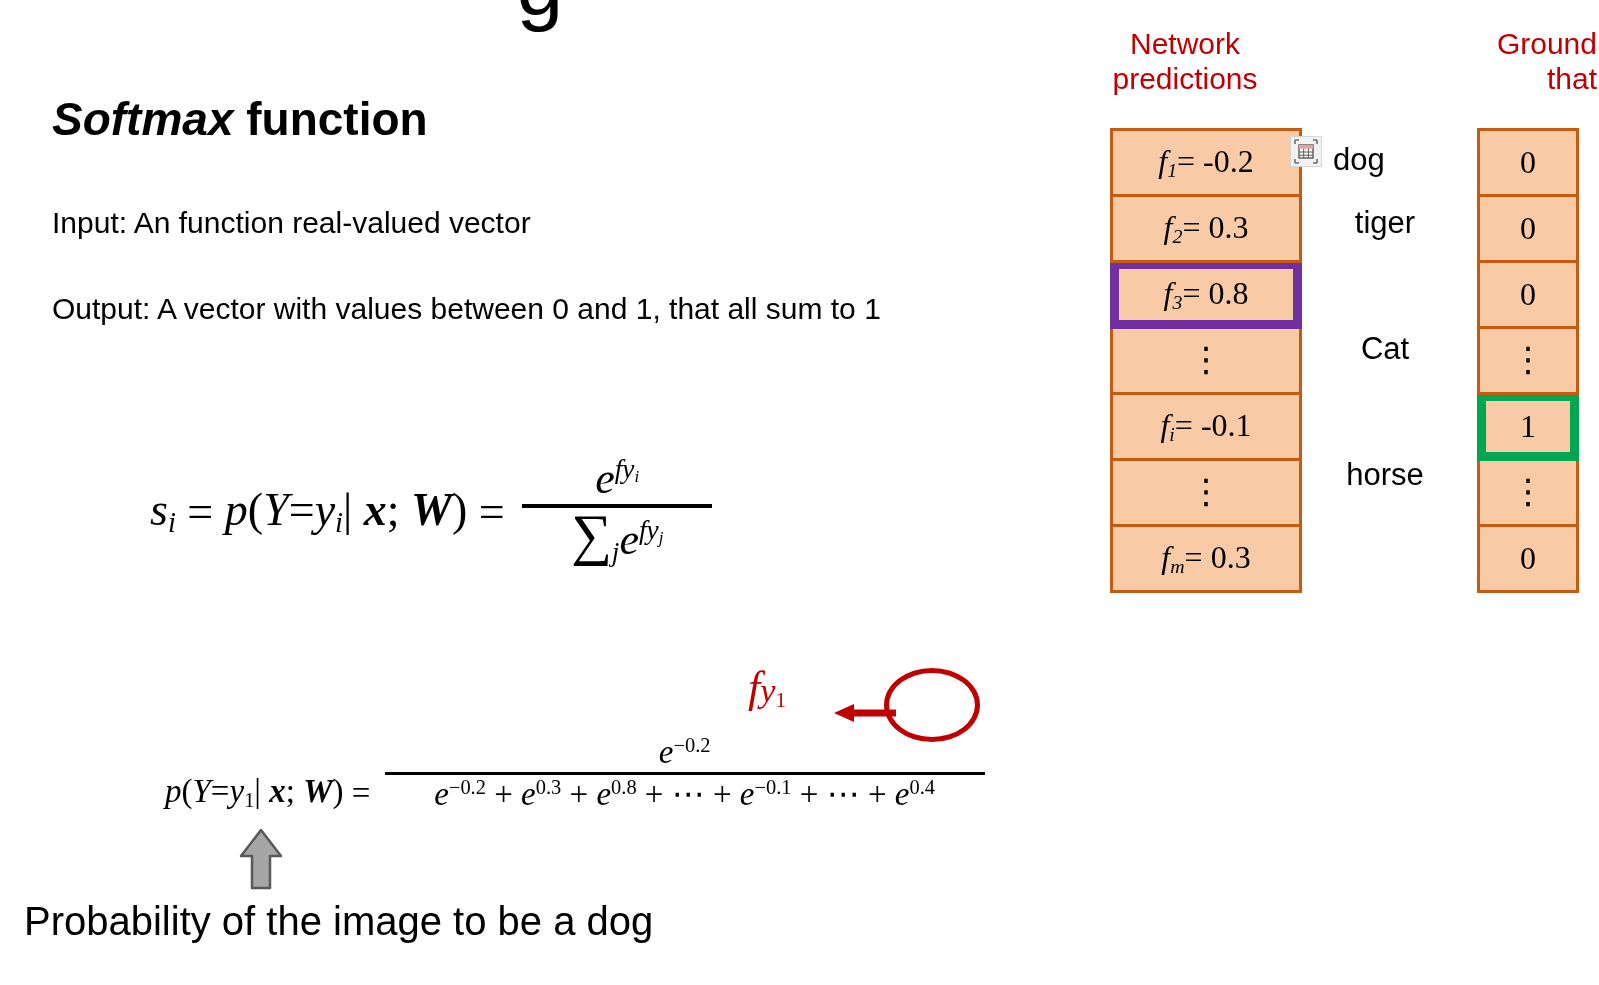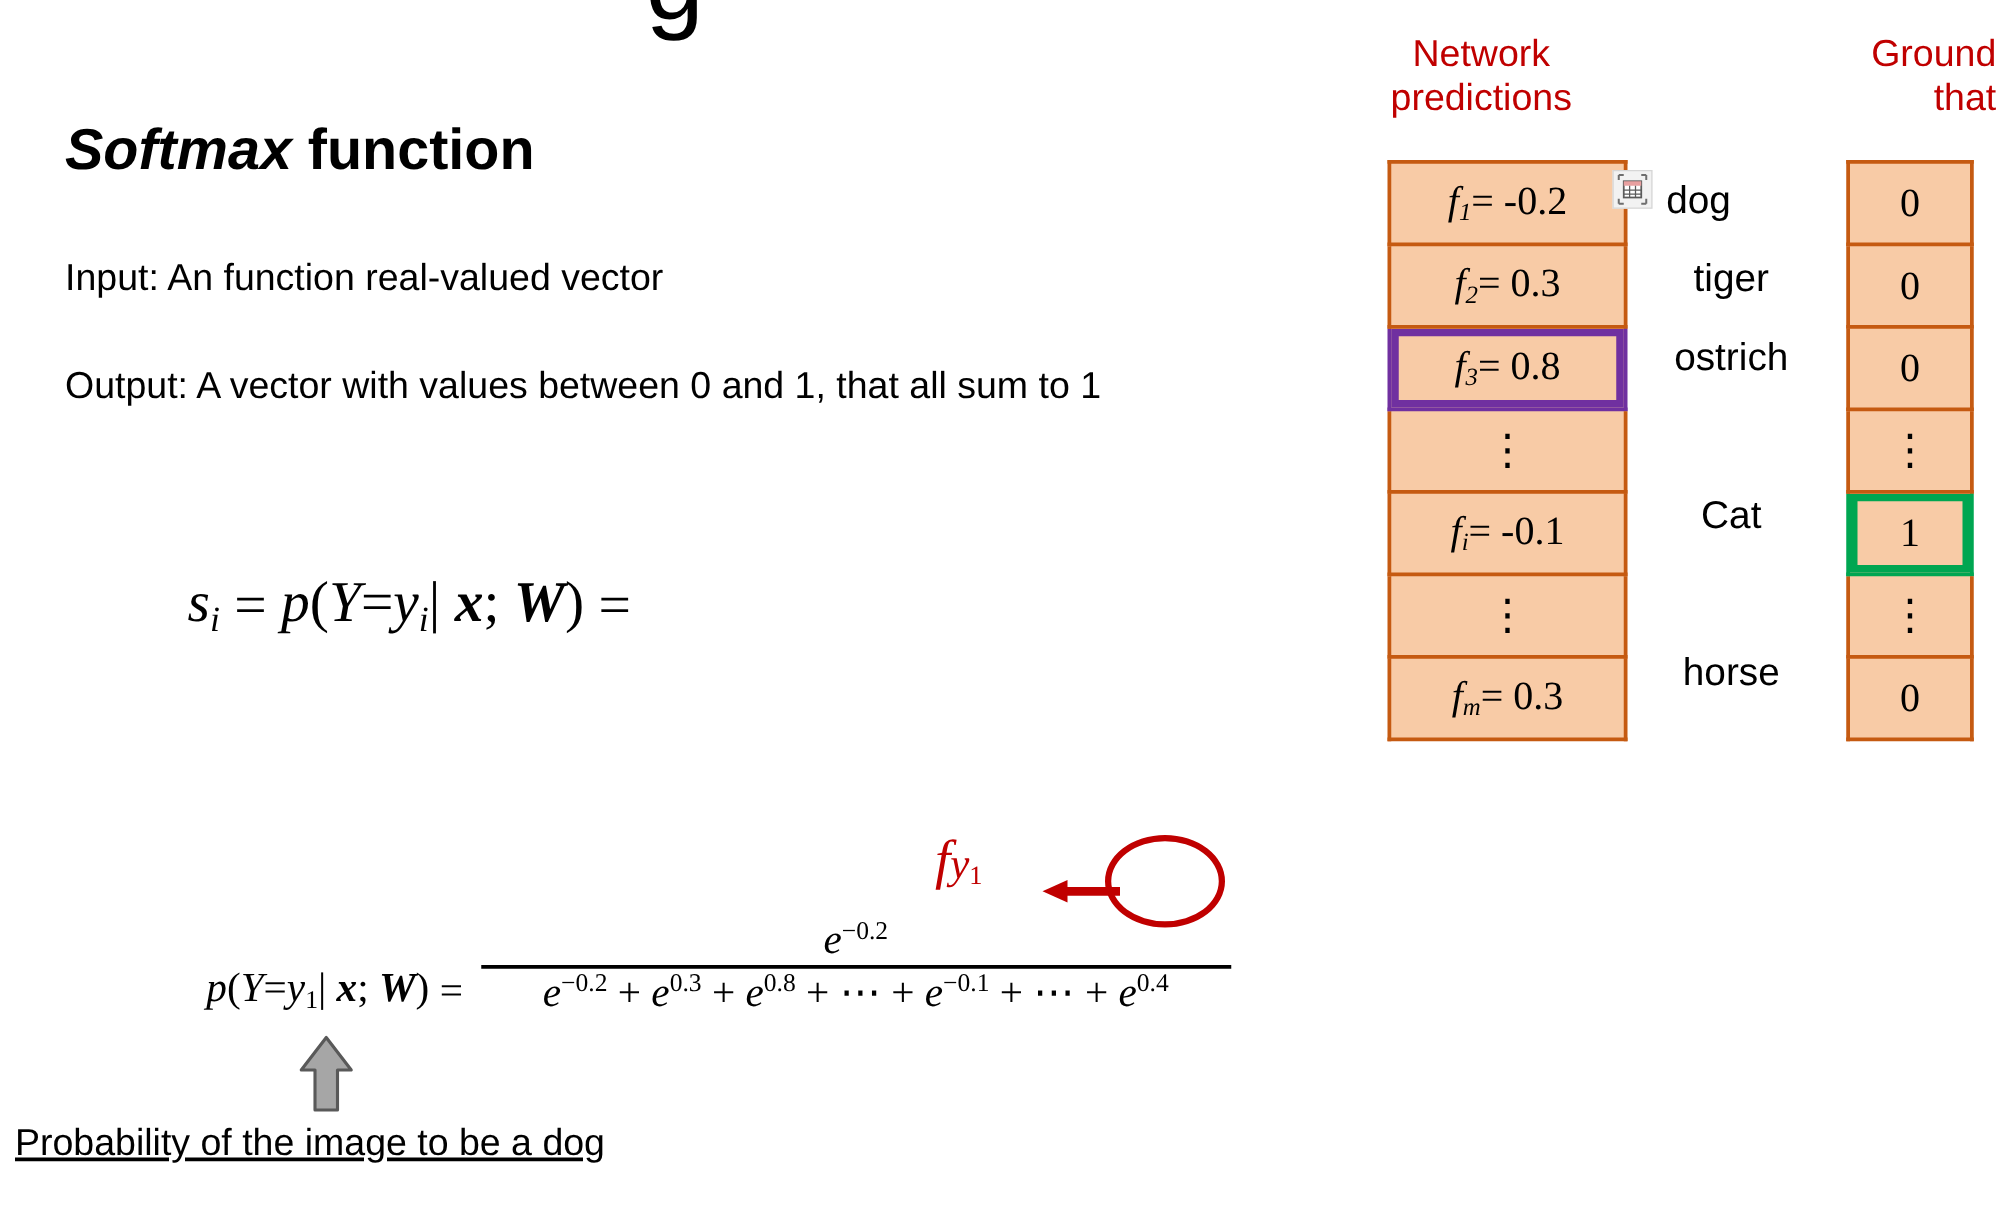--- a/index.html
+++ b/index.html
@@ -86,22 +86,22 @@
     left:884px;top:668px;width:96px;height:74px;
     border:5px solid #C00000;border-radius:50%;
     box-sizing:border-box;
   }
 
   
   #grey-arrow{left:238px;top:828px;}
 
   
   #caption{
-    left:12px;top:895px;
-    font-size:30px;white-space:nowrap;text-decoration:underline;
+    left:24px;top:895px;
+    font-size:40px;white-space:nowrap;
   }
 
   
   #col-head-pred{
     left:1090px;top:26px;width:190px;
     text-align:center;color:#C00000;font-size:30px;line-height:1.18;
   }
   #col-head-truth{
     left:1462px;top:26px;width:135px;
     text-align:right;color:#C00000;font-size:30px;line-height:1.18;
@@ -163,20 +163,25 @@
 
 <div class="abs body-line" id="input-line">Input: An function real-valued vector</div>
 
 <div class="abs body-line" id="output-line">Output: A vector with values between 0 and 1, that all sum to 1</div>
 
 <div class="abs math" id="main-eq">
   <span class="lhs"><span class="mi">s</span><sub class="s">i</sub></span>
   <span style="white-space:pre"> = </span>
   <span><span class="mi">p</span><span>(</span><span class="mi">Y</span><span>=</span><span class="mi">y</span><sub class="s">i</sub><span style="white-space:pre">| </span><span class="mb">x</span><span style="white-space:pre">; </span><span class="mb">W</span><span>)</span></span>
   <span style="white-space:pre"> = </span>
+  <span class="frac">
+    <span class="num"><span class="mi">e</span><sup class="p"><span class="mi">f</span><span class="mi">y</span><sub class="s">i</sub></sup></span>
+    <span class="bar"></span>
+    <span class="den"><span class="bigsum">∑</span><sub class="s">j</sub><span class="mi">e</span><sup class="p"><span class="mi">f</span><span class="mi">y</span><sub class="s">j</sub></sup></span>
+  </span>
 </div>
 
 <div class="abs" id="fy1-annot">
   <span>f</span><span style="font-size:.78em;">y</span><sub class="sn" style="font-size:.48em;">1</sub>
 </div>
 
 <svg class="abs" id="red-arrow" width="70" height="26">
   <line x1="66" y1="13" x2="20" y2="13" stroke="#C00000" stroke-width="7"></line>
   <polygon points="4,13 24,4 24,22" fill="#C00000"></polygon>
 </svg>
@@ -231,21 +236,20 @@
       </tr>
       <tr>
         <td><span class="mi">f</span><sub class="s">m</sub><span>= 0.3</span></td>
       </tr>
     </tbody>
 </table>
 
 <div class="abs" id="label-col">
     <div class="lbl first">dog</div>
     <div class="lbl">tiger</div>
-    <div class="lbl">ostrich</div>
     <div class="lbl"></div>
     <div class="lbl">Cat</div>
     <div class="lbl"></div>
     <div class="lbl">horse</div>
   </div>
 
 <div class="abs" id="table-smarttag">
   <svg width="30" height="29" viewBox="0 0 30 29">
     <g stroke="#6E6E6E" stroke-width="1.6" fill="none">
       <path d="M4 3 L4 7 M4 3 L8 3"></path>

